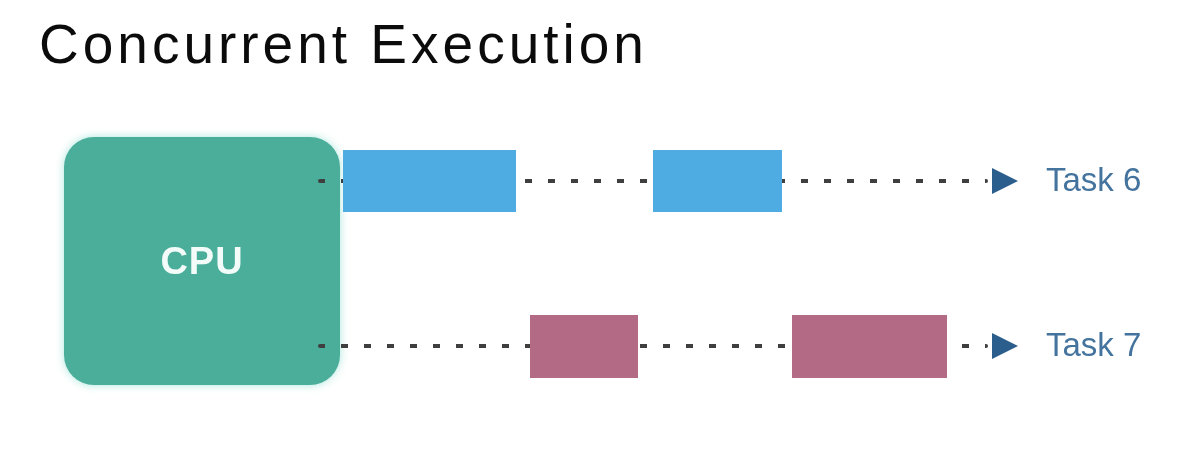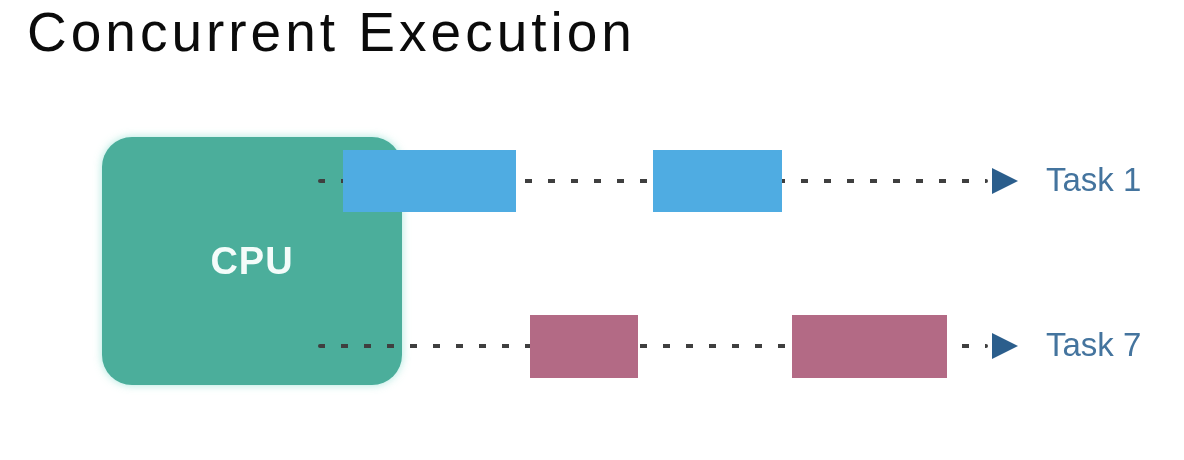--- a/index.html
+++ b/index.html
@@ -12,40 +12,39 @@
     position: relative;
     width: 1184px;
     height: 460px;
     background: #ffffff;
     overflow: hidden;
   }
   .title {
     position: absolute;
     left: 27px;
     top: 0px;
-    margin: 0;
+    margin: 12px;
     font-size: 55px;
     font-weight: 400;
     letter-spacing: 4px;
     color: #0b0b0b;
     white-space: nowrap;
   }
   .cpu-box {
     position: absolute;
     left: 64px;
     top: 137px;
-    width: 300px;
+    width: 276px;
     height: 248px;
     border-radius: 30px;
     background: #4bae9b;
     box-shadow: 0 0 8px rgba(150, 225, 213, 0.8);
     display: flex;
     align-items: center;
     justify-content: center;
-    margin-left: 38px;
   }
   .cpu-label {
     color: #f4fcfa;
     font-size: 38px;
     font-weight: 700;
     letter-spacing: 1px;
   }
   .dash-line {
     position: absolute;
     height: 4px;
@@ -78,21 +77,21 @@
 
   <div class="cpu-box" style="background: rgb(75, 174, 155);">
     <span class="cpu-label">CPU</span>
   </div>
 
   <div>
     <div class="dash-line" style="left: 318px; width: 670px; top: 179px; background: repeating-linear-gradient(to right, rgb(63, 63, 63) 0px, rgb(63, 63, 63) 7px, transparent 7px, transparent 23px);"></div>
     <div class="block" style="left: 343px; width: 173px; top: 150px; height: 62px; background: rgb(79, 172, 226);"></div>
     <div class="block" style="left: 653px; width: 129px; top: 150px; height: 62px; background: rgb(79, 172, 226);"></div>
     <div class="arrow" style="left: 992px; top: 168px; border-left-color: rgb(43, 94, 140);"></div>
-    <div class="task-label" style="left: 1046px; top: 161px; color: rgb(68, 116, 158);">Task 1</div>
+    <div class="task-label" style="left: 1046px; top: 161px; color: rgb(68, 116, 158);">Task 6</div>
   </div>
 
   <div>
     <div class="dash-line" style="left: 318px; width: 670px; top: 344px; background: repeating-linear-gradient(to right, rgb(63, 63, 63) 0px, rgb(63, 63, 63) 7px, transparent 7px, transparent 23px);"></div>
     <div class="block" style="left: 530px; width: 108px; top: 315px; height: 63px; background: rgb(179, 106, 133);"></div>
     <div class="block" style="left: 792px; width: 155px; top: 315px; height: 63px; background: rgb(179, 106, 133);"></div>
     <div class="arrow" style="left: 992px; top: 333px; border-left-color: rgb(43, 94, 140);"></div>
     <div class="task-label" style="left: 1046px; top: 326px; color: rgb(68, 116, 158);">Task 7</div>
   </div>
 

